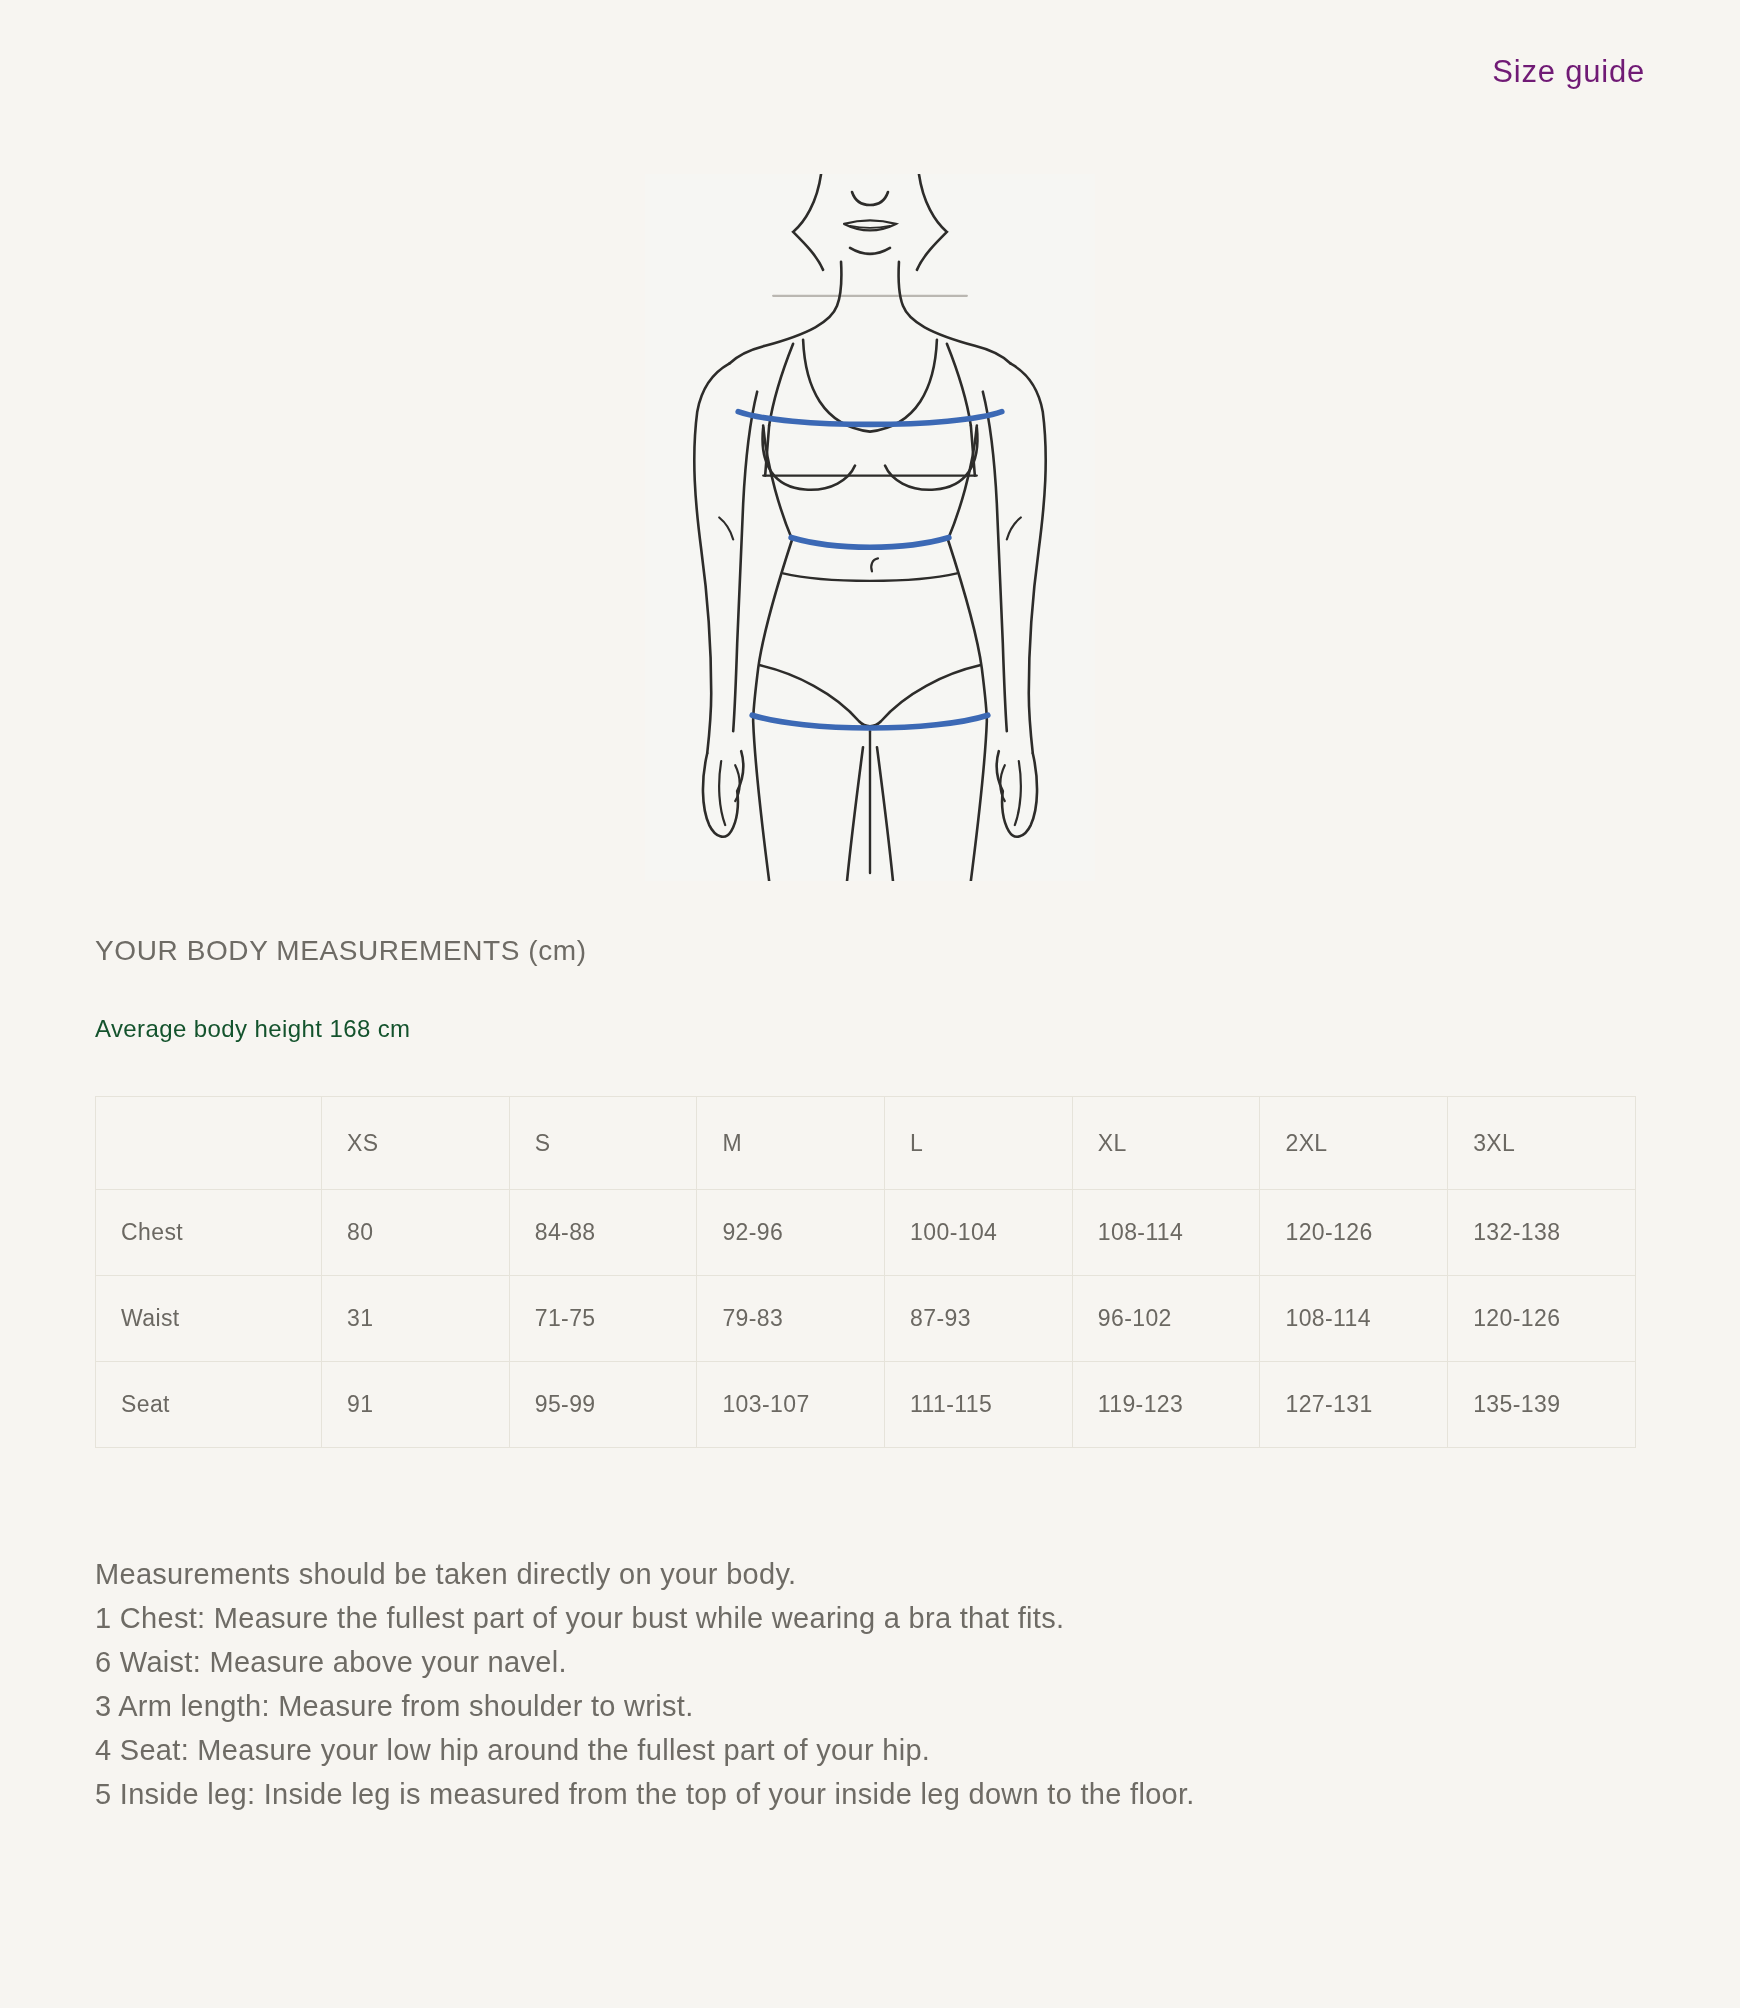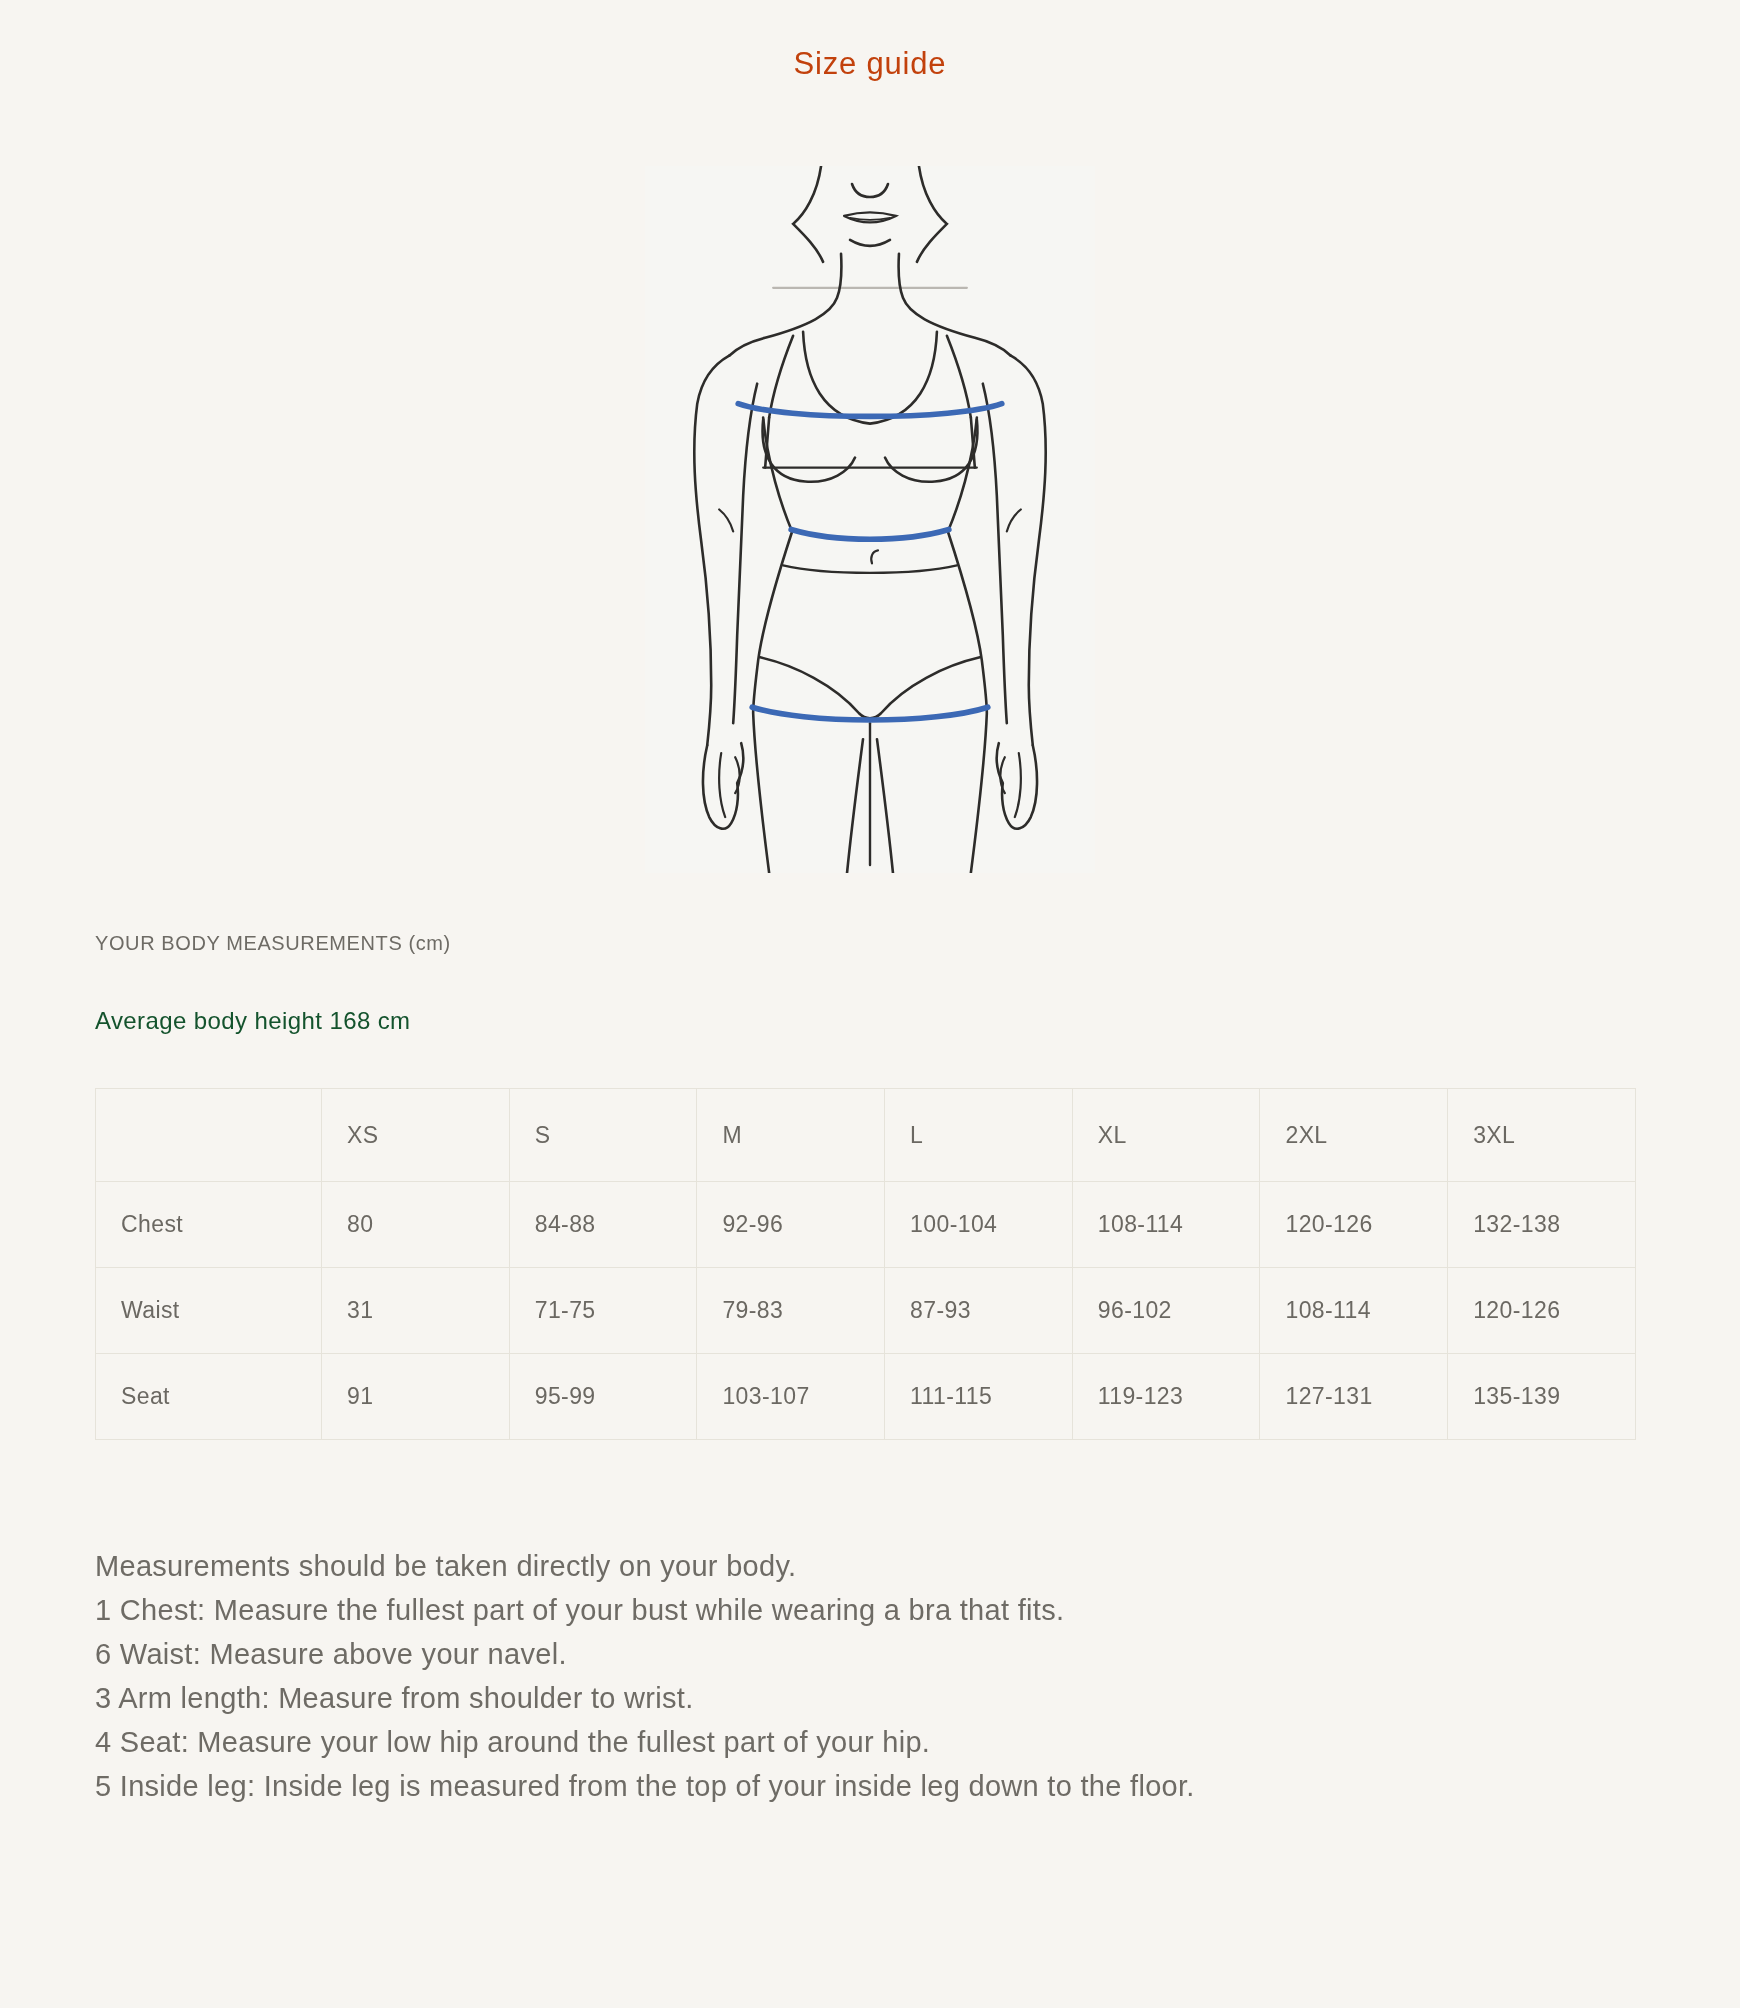--- a/index.html
+++ b/index.html
@@ -7,39 +7,40 @@
   body {
     height: 2008px;
     background: #f7f5f1;
     font-family: "Liberation Sans", "DejaVu Sans", sans-serif;
     color: #6e6b65;
     overflow: hidden;
   }
   .page { width: 1740px; height: 2008px; padding: 44px 95px 0 95px; }
 
   .title {
-    text-align: center;
+    text-align: right;
     font-size: 31px;
     font-weight: 400;
     letter-spacing: 0.8px;
-    color: #c2410c;
+    color: #701a75;
     line-height: 40px;
+    margin-top: 8px;
   }
 
   .figure-box {
     width: 450px;
     height: 707px;
     margin: 82px auto 0 auto;
     background: #f6f6f3;
   }
   .figure-box svg { display: block; width: 450px; height: 707px; }
 
   .section-heading {
     margin-top: 55px;
-    font-size: 20px;
+    font-size: 28px;
     letter-spacing: 0.6px;
     color: #6e6b65;
     line-height: 30px;
   }
   .sub-heading {
     margin-top: 48px;
     font-size: 24px;
     letter-spacing: 0.4px;
     color: #14532d;
     line-height: 30px;

